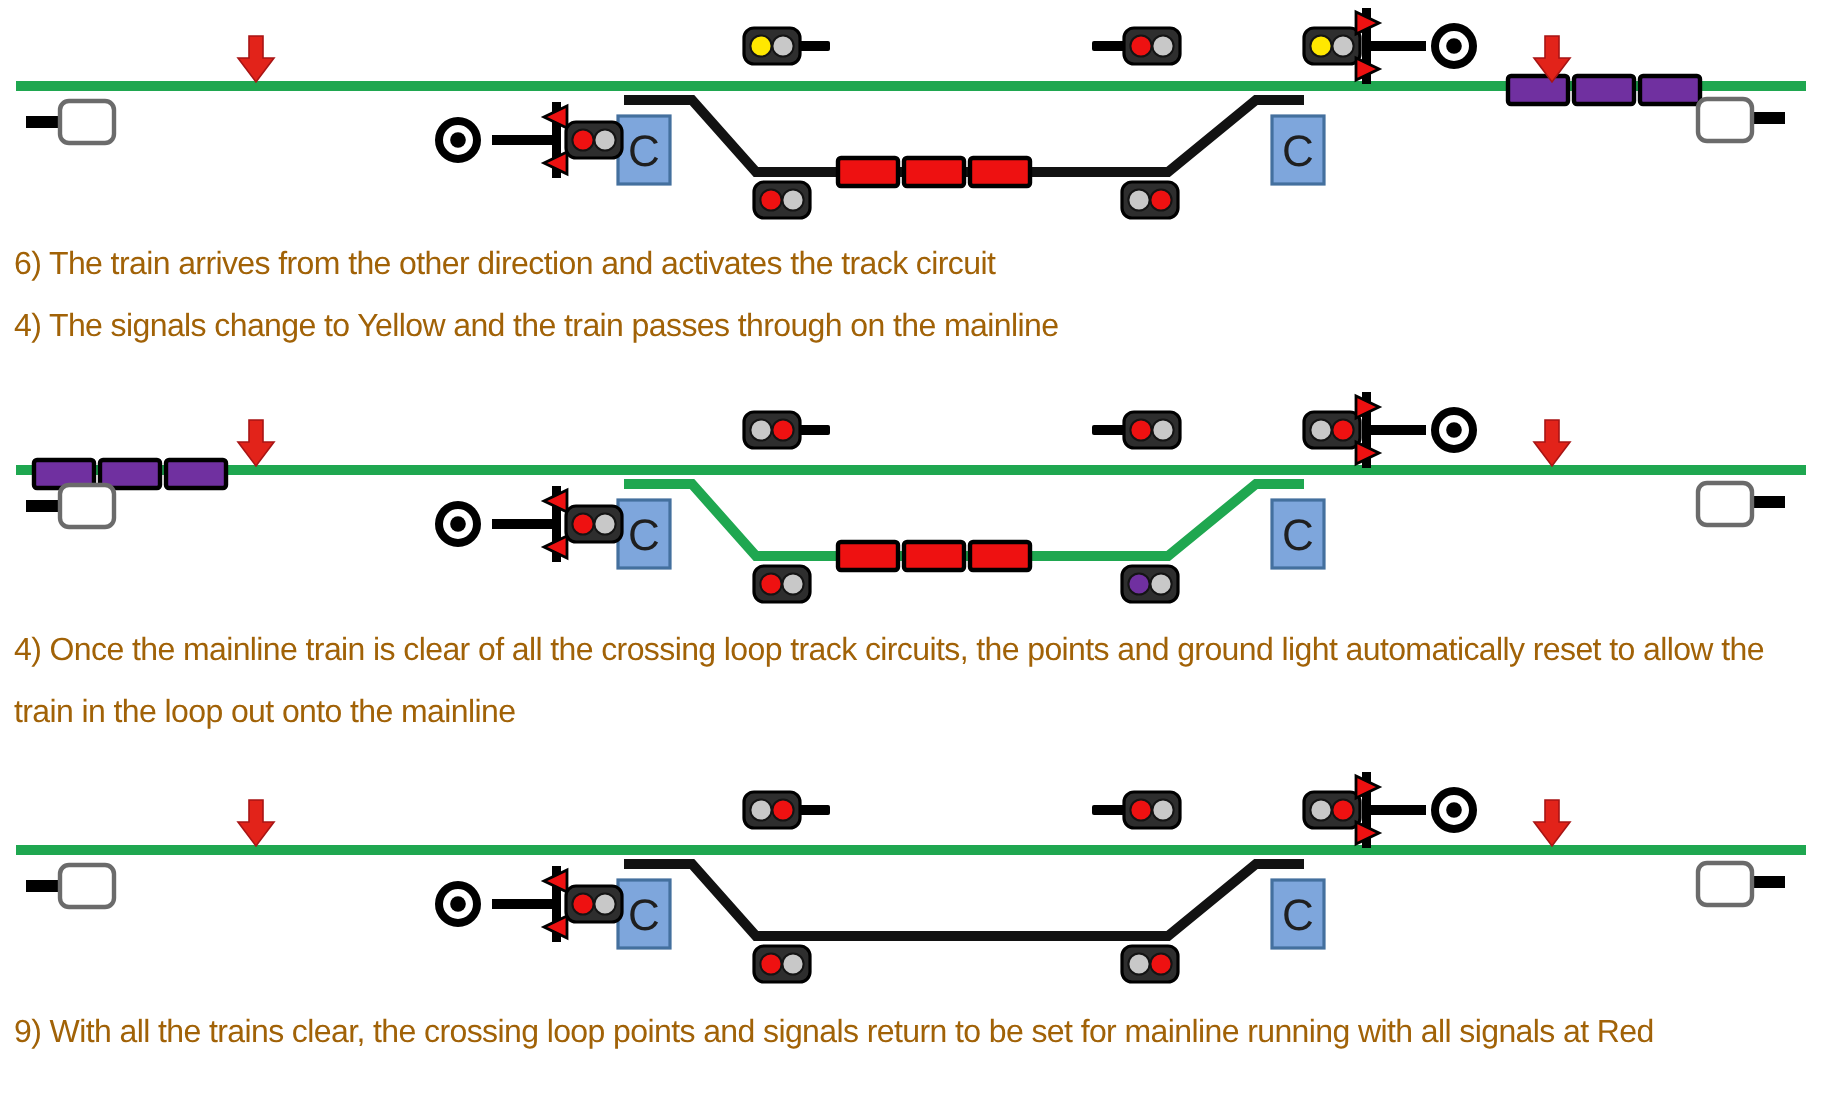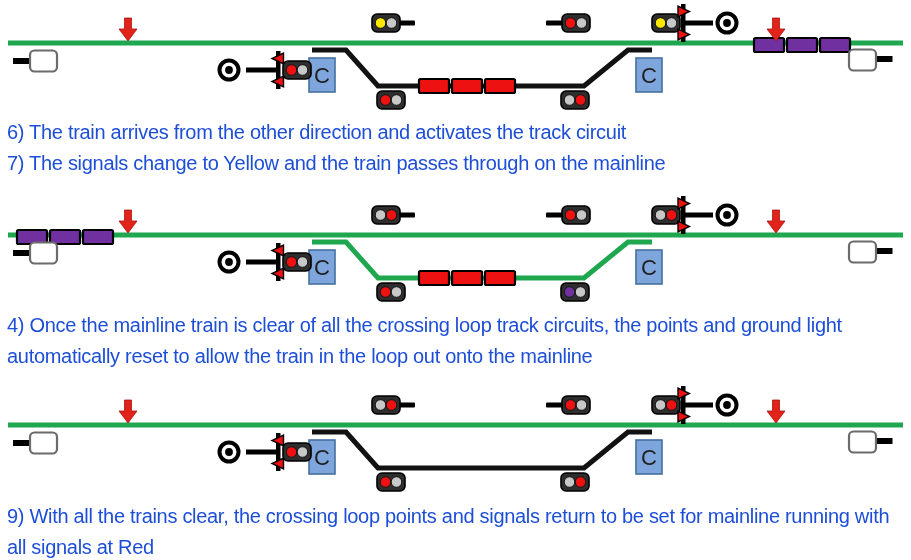--- a/index.html
+++ b/index.html
@@ -2,22 +2,22 @@
 <html><head>
 <meta charset="utf-8">
 <style>
   html,body{margin:0;padding:0;background:#ffffff;}
   .canvas{
     position:relative;width:911px;height:560px;background:#ffffff;overflow:hidden;
     font-family:"Liberation Sans",sans-serif;
   }
   svg.diagram{position:absolute;left:0;width:911px;height:115px;display:block;}
   .caption{
-    position:absolute;left:7px;width:901px;color:#1d4ed8;
-    font-size:20px;line-height:31px;letter-spacing:-0.3px;
+    position:absolute;left:7px;width:901px;color:#a16207;
+    font-size:16px;line-height:31px;letter-spacing:-0.3px;
   }
 </style>
 </head>
 <body>
 
 <div class="canvas">
 
   <svg class="diagram" style="top:2px" viewBox="0 0 911 115">
       <line x1="8" y1="41" x2="903" y2="41" stroke="#1FA750" stroke-width="5"></line>
       <path d="M 312 48 H 346 L 378 84 H 584 L 628 48 H 652" fill="none" stroke="#121212" stroke-width="5" stroke-linejoin="miter"></path>
@@ -66,21 +66,21 @@
       <rect x="377" y="89" width="28" height="18" rx="5" fill="#2E2E2E" stroke="#000" stroke-width="1.6"></rect>
       <circle cx="385.5" cy="98" r="5.3" fill="#EE1111" stroke="#141414" stroke-width="1"></circle>
       <circle cx="396.5" cy="98" r="5.3" fill="#C8C8C8" stroke="#141414" stroke-width="1"></circle>
       <rect x="561" y="89" width="28" height="18" rx="5" fill="#2E2E2E" stroke="#000" stroke-width="1.6"></rect>
       <circle cx="569.5" cy="98" r="5.3" fill="#C8C8C8" stroke="#141414" stroke-width="1"></circle>
       <circle cx="580.5" cy="98" r="5.3" fill="#EE1111" stroke="#141414" stroke-width="1"></circle>
     </svg>
 
   <div class="caption" style="top:117px">
     <div>6) The train arrives from the other direction and activates the track circuit</div>
-    <div>7) The signals change to Yellow and the train passes through on the mainline</div>
+    <div>4) The signals change to Yellow and the train passes through on the mainline</div>
   </div>
 
   <svg class="diagram" style="top:194px" viewBox="0 0 911 115">
       <line x1="8" y1="41" x2="903" y2="41" stroke="#1FA750" stroke-width="5"></line>
       <path d="M 312 48 H 346 L 378 84 H 584 L 628 48 H 652" fill="none" stroke="#1FA750" stroke-width="5" stroke-linejoin="miter"></path>
       <rect x="419" y="77" width="30" height="14" rx="1.5" fill="#EE1111" stroke="#000" stroke-width="2.2"></rect>
       <rect x="452" y="77" width="30" height="14" rx="1.5" fill="#EE1111" stroke="#000" stroke-width="2.2"></rect>
       <rect x="485" y="77" width="30" height="14" rx="1.5" fill="#EE1111" stroke="#000" stroke-width="2.2"></rect>
       <rect x="17" y="36" width="30" height="14" rx="1.5" fill="#7030A0" stroke="#000" stroke-width="2.2"></rect>
       <rect x="50" y="36" width="30" height="14" rx="1.5" fill="#7030A0" stroke="#000" stroke-width="2.2"></rect>

